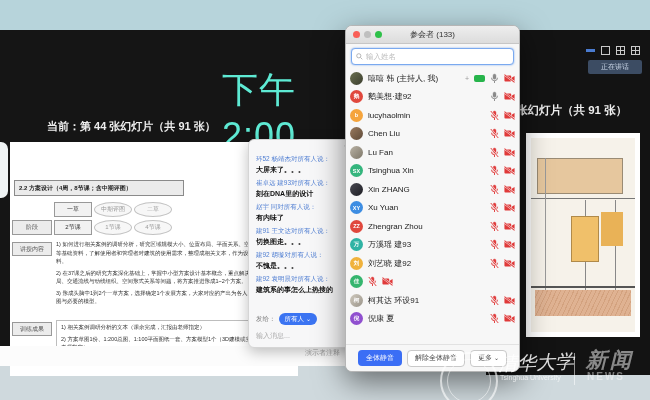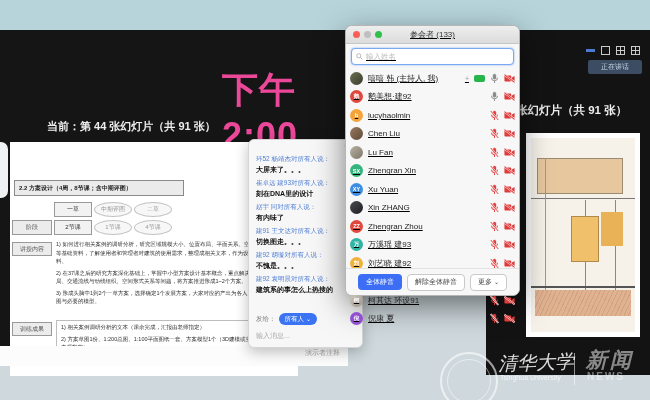--- a/index.html
+++ b/index.html
@@ -3,21 +3,21 @@
 <meta charset="utf-8">
 <style>
   html,body{margin:0;padding:0;width:650px;height:400px;overflow:hidden;position:relative;
     font-family:"Liberation Sans","DejaVu Sans",sans-serif;background:#cfd9dd;}
   .abs{position:absolute;}
   
   .top-strip{left:0;top:0;width:650px;height:30px;background:#b7d4db;}
   .bg-edge{left:-6px;top:142px;width:14px;height:56px;background:#eef2f3;border-radius:7px;z-index:1;}
   
   .screen-left{left:0;top:30px;width:348px;height:316px;background:#151515;z-index:0;}
-  .clock{left:222px;top:36px;font-size:36px;font-weight:700;color:#ec4899;letter-spacing:1px;}
+  .clock{left:222px;top:36px;font-size:36px;font-weight:400;color:#5eead4;letter-spacing:1px;}
   .counter-left{left:47px;top:89px;font-size:11px;font-weight:600;color:#eeeeee;}
   .notes-bar{left:0;top:346px;width:348px;height:20px;background:#fcfcfc;z-index:0;}
   .notes-label{position:absolute;right:8px;top:2px;font-size:7px;color:#a8a8a8;}
   
   .slide{left:10px;top:112px;width:288px;height:234px;background:#ffffff;color:#222;overflow:hidden;}
   .sbox{position:absolute;border:1px solid #999;background:#f2f2f2;font-size:6px;display:flex;
     align-items:center;justify-content:center;color:#333;}
   .sbox.light{border-color:#c2c2c2;background:#f7f7f7;color:#9a9a9a;}
   .slide-title{position:absolute;left:4px;top:38px;width:164px;height:14px;border:1px solid #8a8a8a;
     background:#ebebeb;font-size:6px;font-weight:bold;display:flex;align-items:center;padding-left:4px;color:#222;}
@@ -46,22 +46,22 @@
   .chat-msgs{padding:0 7px;}
   .msg-sender{font-size:6.5px;color:#4f7ed2;margin-top:4px;}
   .msg-text{font-size:7px;color:#111;margin-top:1px;font-weight:600;}
   .chat-foot{position:absolute;left:7px;right:7px;bottom:6px;}
   .sendto-row{display:flex;align-items:center;gap:3px;}
   .sendto-label{font-size:6.5px;color:#777;}
   .sendto-pill{background:#3b74f2;color:#fff;font-size:6.5px;padding:1.5px 6px;border-radius:8px;
     display:flex;align-items:center;gap:2px;}
   .chat-input{margin-top:6px;font-size:7px;color:#a8a8a8;}
   
-  .panel{left:345px;top:25px;width:175px;height:271px;background:#f7f7f7;border:1px solid #b5b5b5;
-    border-radius:7px;box-shadow:0 10px 30px rgba(0,0,0,.5);z-index:3;box-sizing:border-box;text-decoration:underline;}
+  .panel{left:345px;top:25px;width:175px;height:347px;background:#f7f7f7;border:1px solid #b5b5b5;
+    border-radius:7px;box-shadow:0 10px 30px rgba(0,0,0,.5);z-index:3;box-sizing:border-box;}
   .p-titlebar{height:17px;background:linear-gradient(#eeeeee,#dcdcdc);border-bottom:1px solid #c6c6c6;
     border-radius:6px 6px 0 0;position:relative;}
   .lights{position:absolute;left:7px;top:5px;display:flex;gap:4px;}
   .light{width:7px;height:7px;border-radius:50%;}
   .p-title{text-align:center;font-size:8px;color:#333;line-height:17px;}
   .p-search{margin:4px 5px;height:17px;border:1.5px solid #7aa9ef;border-radius:4px;background:#fff;
     display:flex;align-items:center;padding:0 4px;gap:3px;box-shadow:0 0 2px #7aa9ef;box-sizing:border-box;}
   .p-search .ph{font-size:7.5px;color:#bcbcbc;}
   .p-list{height:278px;overflow:hidden;}
   .p-row{height:18.5px;display:flex;align-items:center;padding:0 4px;gap:5px;}
@@ -316,21 +316,44 @@
               <rect x="1" y="3" width="16" height="14" rx="2"></rect>
               <path d="M18 8l7-4v12l-7-4z"></path>
             </g>
   <line x1="1" y1="1" x2="25" y2="19" stroke="#f7f7f7" stroke-width="4.5"></line>
   <line x1="1" y1="1" x2="25" y2="19" stroke="#e03a3a" stroke-width="2.5"></line>
           </svg>
         </span>
       </div>
       <div class="p-row">
         <span class="avatar" style="background:#35b57d">SX</span>
-        <span class="p-name">Zhengran Xin</span>
+        <span class="p-name">Tsinghua Xin</span>
+        <span class="p-icons">
+          <svg width="9" height="11" viewBox="0 0 24 28">
+    <g fill="#e03a3a" stroke="#e03a3a">
+              <rect x="8" y="2" width="8" height="14" rx="4"></rect>
+    <path d="M4 12a8 8 0 0 0 16 0" fill="none" stroke-width="2.5"></path>
+    <line x1="12" y1="20" x2="12" y2="26" stroke-width="2.5"></line>
+            </g>
+    <line x1="2" y1="2" x2="22" y2="26" stroke="#f7f7f7" stroke-width="5"></line>
+            <line x1="2" y1="2" x2="22" y2="26" stroke="#e03a3a" stroke-width="2.5"></line>
+          </svg>
+          <svg width="11" height="9" viewBox="0 0 26 20">
+  <g fill="#e03a3a">
+              <rect x="1" y="3" width="16" height="14" rx="2"></rect>
+              <path d="M18 8l7-4v12l-7-4z"></path>
+            </g>
+  <line x1="1" y1="1" x2="25" y2="19" stroke="#f7f7f7" stroke-width="4.5"></line>
+  <line x1="1" y1="1" x2="25" y2="19" stroke="#e03a3a" stroke-width="2.5"></line>
+          </svg>
+        </span>
+      </div>
+      <div class="p-row">
+        <span class="avatar" style="background:linear-gradient(135deg,#4a4a52,#1e1e24)"></span>
+        <span class="p-name">Xin ZHANG</span>
         <span class="p-icons">
           <svg width="9" height="11" viewBox="0 0 24 28">
     <g fill="#e03a3a" stroke="#e03a3a">
               <rect x="8" y="2" width="8" height="14" rx="4"></rect>
     <path d="M4 12a8 8 0 0 0 16 0" fill="none" stroke-width="2.5"></path>
     <line x1="12" y1="20" x2="12" y2="26" stroke-width="2.5"></line>
             </g>
     <line x1="2" y1="2" x2="22" y2="26" stroke="#f7f7f7" stroke-width="5"></line>
             <line x1="2" y1="2" x2="22" y2="26" stroke="#e03a3a" stroke-width="2.5"></line>
           </svg>
@@ -340,43 +363,20 @@
               <path d="M18 8l7-4v12l-7-4z"></path>
             </g>
   <line x1="1" y1="1" x2="25" y2="19" stroke="#f7f7f7" stroke-width="4.5"></line>
   <line x1="1" y1="1" x2="25" y2="19" stroke="#e03a3a" stroke-width="2.5"></line>
           </svg>
         </span>
       </div>
       <div class="p-row">
         <span class="avatar" style="background:#3d8de2">XY</span>
         <span class="p-name">Xu Yuan</span>
-        <span class="p-icons">
-          <svg width="9" height="11" viewBox="0 0 24 28">
-    <g fill="#e03a3a" stroke="#e03a3a">
-              <rect x="8" y="2" width="8" height="14" rx="4"></rect>
-    <path d="M4 12a8 8 0 0 0 16 0" fill="none" stroke-width="2.5"></path>
-    <line x1="12" y1="20" x2="12" y2="26" stroke-width="2.5"></line>
-            </g>
-    <line x1="2" y1="2" x2="22" y2="26" stroke="#f7f7f7" stroke-width="5"></line>
-            <line x1="2" y1="2" x2="22" y2="26" stroke="#e03a3a" stroke-width="2.5"></line>
-          </svg>
-          <svg width="11" height="9" viewBox="0 0 26 20">
-  <g fill="#e03a3a">
-              <rect x="1" y="3" width="16" height="14" rx="2"></rect>
-              <path d="M18 8l7-4v12l-7-4z"></path>
-            </g>
-  <line x1="1" y1="1" x2="25" y2="19" stroke="#f7f7f7" stroke-width="4.5"></line>
-  <line x1="1" y1="1" x2="25" y2="19" stroke="#e03a3a" stroke-width="2.5"></line>
-          </svg>
-        </span>
-      </div>
-      <div class="p-row">
-        <span class="avatar" style="background:linear-gradient(135deg,#4a4a52,#1e1e24)"></span>
-        <span class="p-name">Xin ZHANG</span>
         <span class="p-icons">
           <svg width="9" height="11" viewBox="0 0 24 28">
     <g fill="#e03a3a" stroke="#e03a3a">
               <rect x="8" y="2" width="8" height="14" rx="4"></rect>
     <path d="M4 12a8 8 0 0 0 16 0" fill="none" stroke-width="2.5"></path>
     <line x1="12" y1="20" x2="12" y2="26" stroke-width="2.5"></line>
             </g>
     <line x1="2" y1="2" x2="22" y2="26" stroke="#f7f7f7" stroke-width="5"></line>
             <line x1="2" y1="2" x2="22" y2="26" stroke="#e03a3a" stroke-width="2.5"></line>
           </svg>

